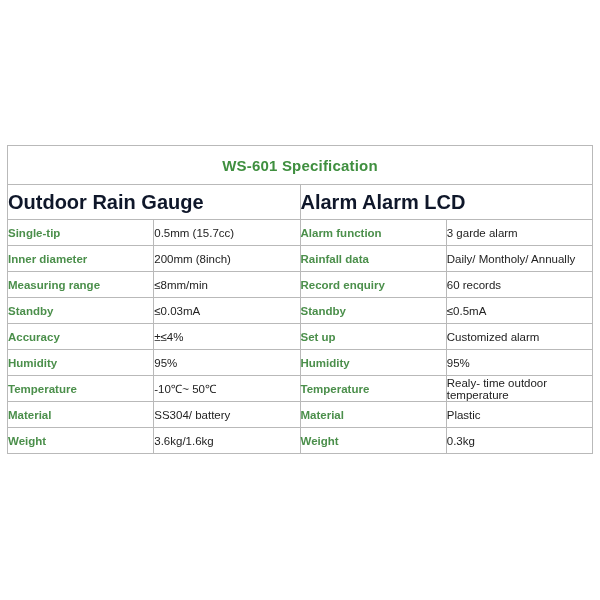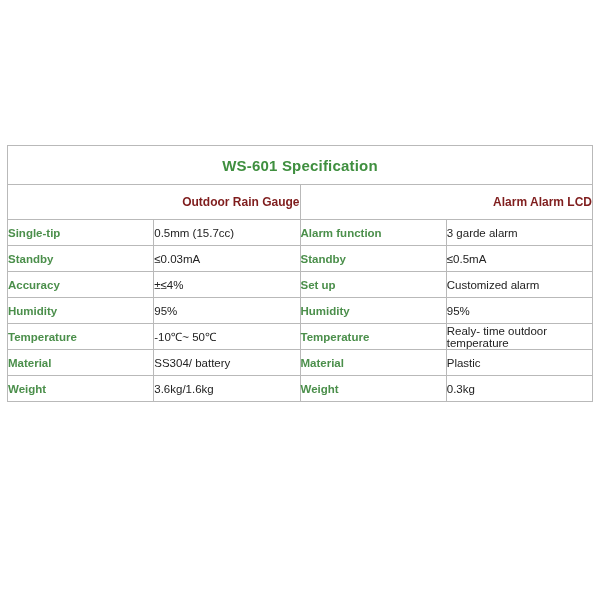--- a/index.html
+++ b/index.html
@@ -33,24 +33,24 @@
   .title-cell {
     height: 38px;
     text-align: center;
     color: #3f8f3f;
     font-weight: bold;
     font-size: 15px;
     letter-spacing: 0.2px;
   }
   .section-head {
     height: 34px;
-    text-align: right;
-    color: #7f1d1d;
+    text-align: left;
+    color: #0f172a;
     font-weight: bold;
-    font-size: 12px;
+    font-size: 20px;
   }
   .label-cell {
     width: 112px;
     height: 25px;
     text-align: left;
     color: #4b8f4b;
     font-weight: bold;
     font-size: 11.5px;
     background: #ffffff;
   }
@@ -80,20 +80,32 @@
         <td class="section-head" colspan="2">Alarm Alarm LCD</td>
       </tr>
 
       <tr>
         <td class="label-cell col-left-label">Single-tip</td>
         <td class="value-cell col-left-value">0.5mm (15.7cc)</td>
         <td class="label-cell col-right-label">Alarm function</td>
         <td class="value-cell col-right-value">3 garde alarm</td>
       </tr>
       <tr>
+        <td class="label-cell col-left-label">Inner diameter</td>
+        <td class="value-cell col-left-value">200mm (8inch)</td>
+        <td class="label-cell col-right-label">Rainfall data</td>
+        <td class="value-cell col-right-value">Daily/ Montholy/ Annually</td>
+      </tr>
+      <tr>
+        <td class="label-cell col-left-label">Measuring range</td>
+        <td class="value-cell col-left-value">≤8mm/min</td>
+        <td class="label-cell col-right-label">Record enquiry</td>
+        <td class="value-cell col-right-value">60 records</td>
+      </tr>
+      <tr>
         <td class="label-cell col-left-label">Standby</td>
         <td class="value-cell col-left-value">≤0.03mA</td>
         <td class="label-cell col-right-label">Standby</td>
         <td class="value-cell col-right-value">≤0.5mA</td>
       </tr>
       <tr>
         <td class="label-cell col-left-label">Accuracy</td>
         <td class="value-cell col-left-value">±≤4%</td>
         <td class="label-cell col-right-label">Set up</td>
         <td class="value-cell col-right-value">Customized alarm</td>

